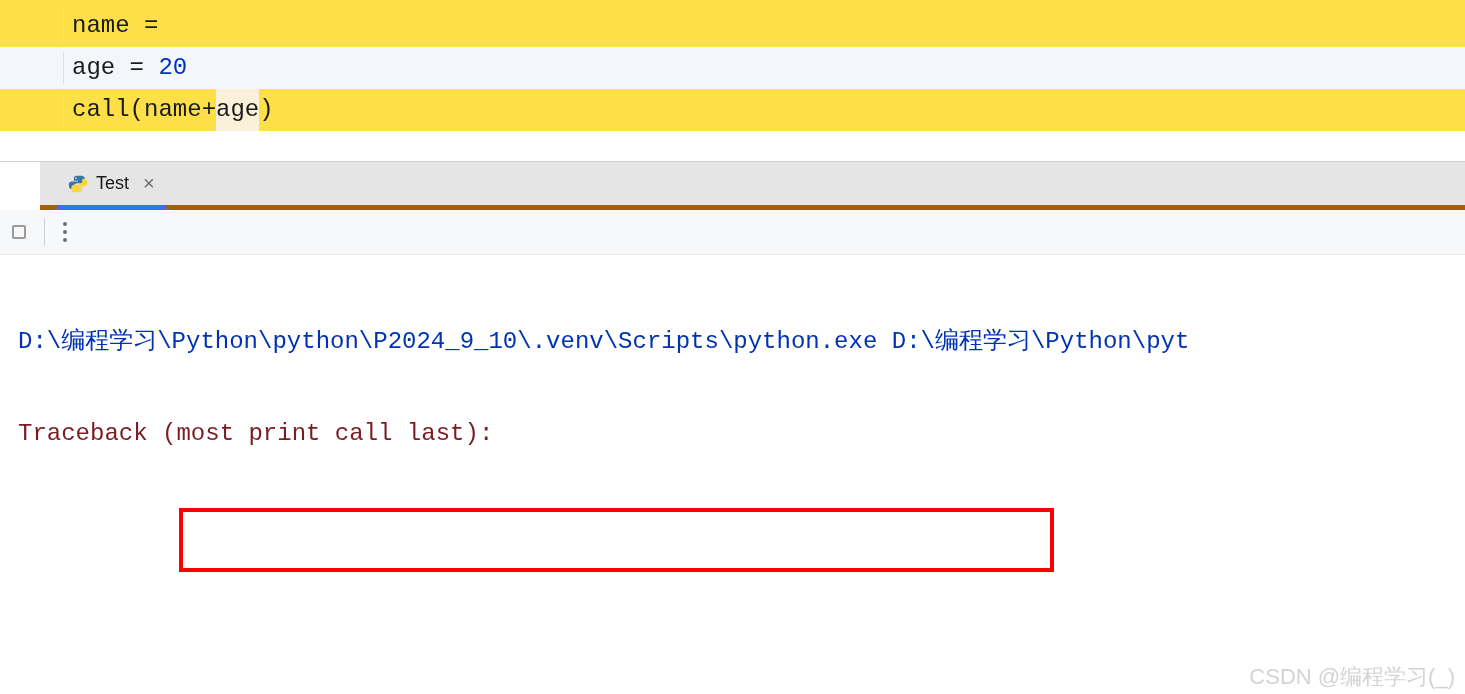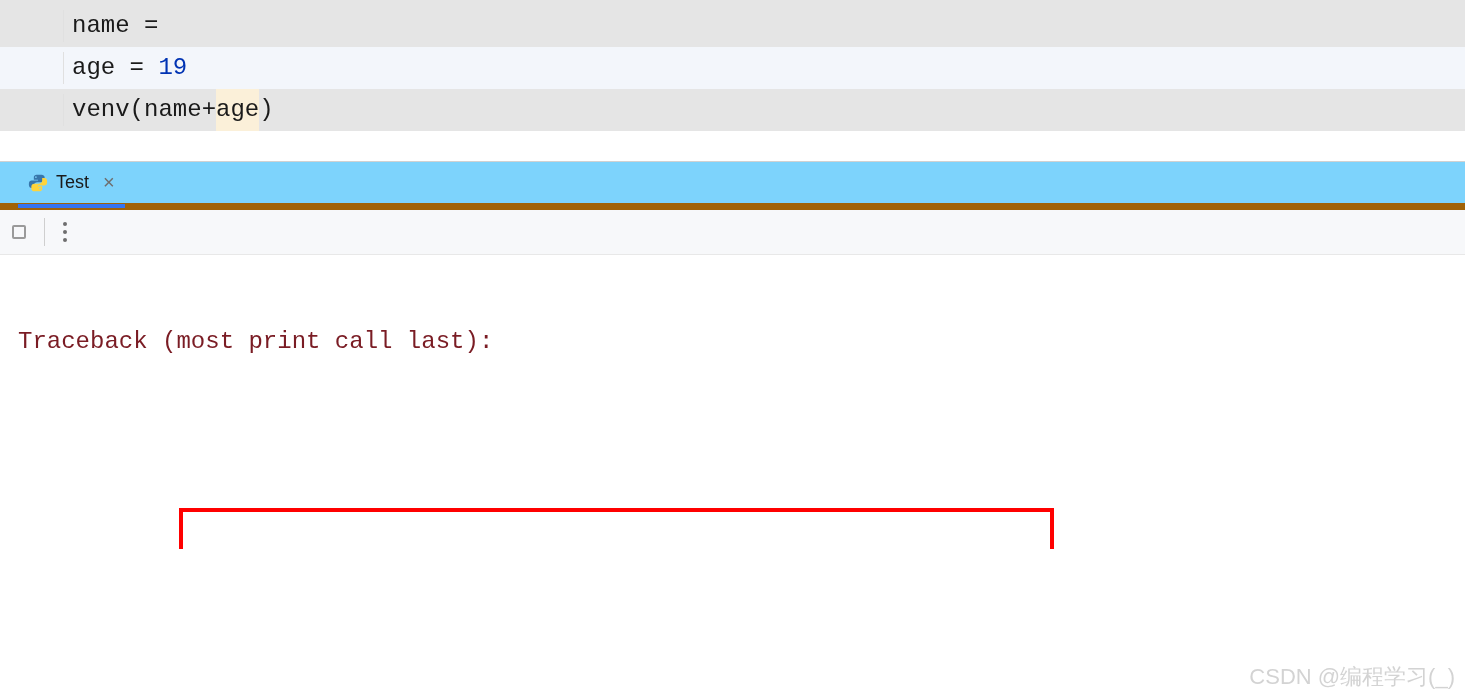--- a/index.html
+++ b/index.html
@@ -9,21 +9,21 @@
     }
     body {
       font-family: Consolas, Monaco, 'Courier New', monospace;
       background: #ffffff;
       font-size: 24px;
       overflow: hidden;
       width: 1465px;
       height: 694px;
     }
     .editor-area {
-      background: #e5e5e5;
+      background: #fde047;
       padding-top: 5px;
     }
     .code-line {
       display: flex;
       align-items: center;
       line-height: 42px;
       padding-left: 72px;
       position: relative;
     }
     .code-line.highlighted {
@@ -48,25 +48,26 @@
       background: #fbf0d9;
     }
     .panel-divider {
       height: 1px;
       background: #d1d1d1;
       margin-top: 30px;
     }
     .tab-bar {
       display: flex;
       align-items: center;
-      background: #7dd3fc;
+      background: #e5e5e5;
       height: 48px;
       padding-left: 18px;
-      border-bottom: 7px solid #a16207;
+      border-bottom: 5px solid #a16207;
       gap: 8px;
+      margin-left: 40px;
     }
     .tab {
       display: flex;
       align-items: center;
       gap: 8px;
       padding: 0 10px;
       height: 48px;
       position: relative;
     }
     .tab-indicator {
@@ -168,25 +169,25 @@
 <div class="editor-area">
   <div class="code-line">
     <span class="gutter-line"></span>
     <span class="code-token c-black">name</span>
     <span class="code-token c-black"> = </span>
   </div>
   <div class="code-line highlighted">
     <span class="gutter-line"></span>
     <span class="code-token c-black">age</span>
     <span class="code-token c-black"> = </span>
-    <span class="code-token c-number">19</span>
+    <span class="code-token c-number">20</span>
   </div>
   <div class="code-line">
     <span class="gutter-line"></span>
-    <span class="code-token c-func">venv</span>
+    <span class="code-token c-func">call</span>
     <span class="code-token c-black">(</span>
     <span class="code-token c-black">name</span>
     <span class="code-token c-black">+</span>
     <span class="code-token c-black hl-usage">age</span>
     <span class="code-token c-black">)</span>
   </div>
 </div>
 
 <div class="panel-divider"></div>
 
@@ -206,19 +207,20 @@
   <div class="square-icon"></div>
   <div class="vsep"></div>
   <div class="dots">
     <div class="dot"></div>
     <div class="dot"></div>
     <div class="dot"></div>
   </div>
 </div>
 
 <div class="console">
+<div><span class="c-path">D:\编程学习\Python\python\P2024_9_10\.venv\Scripts\python.exe D:\编程学习\Python\pyt</span></div>
 <div><span class="c-err">Traceback (most print call last):</span></div>
 <div></div>
 
   <div class="annotation-box"></div>
 </div>
 
 <div class="watermark">CSDN @编程学习(_)</div>
 
 </body></html>

